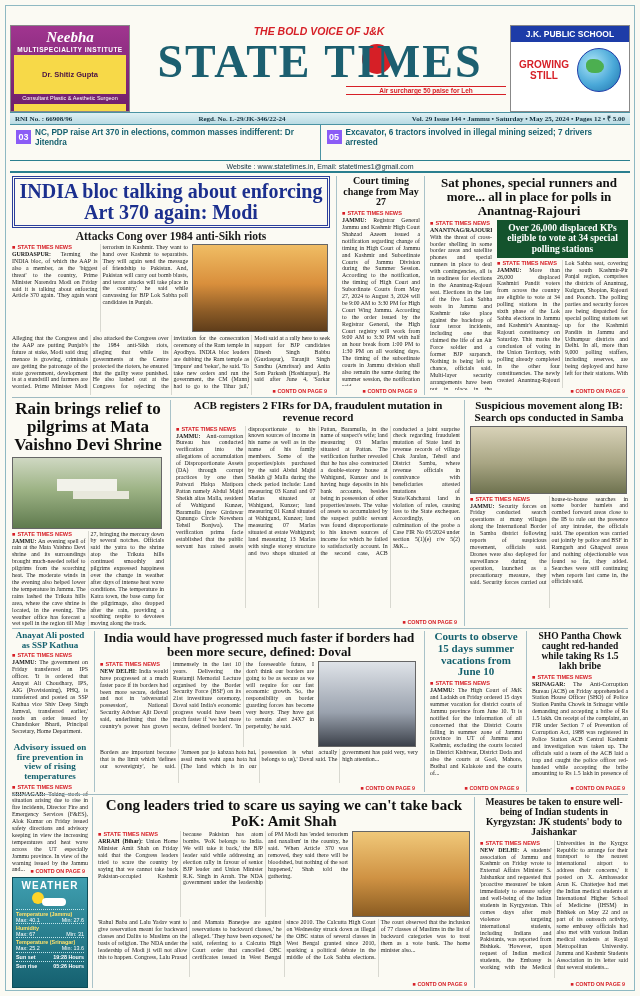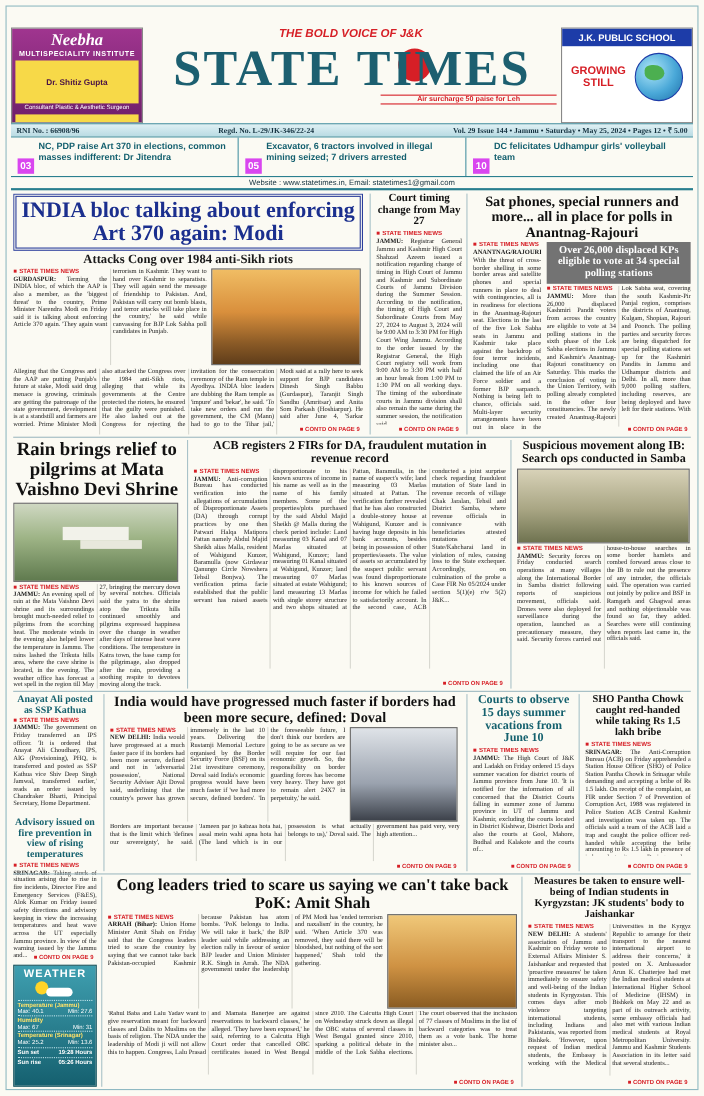--- a/index.html
+++ b/index.html
@@ -23,21 +23,21 @@
 .mh-center{position:absolute;left:134px;top:25px;width:372px;height:87px}
 .tagline{text-align:center;color:#d61f26;font:italic bold 10.5px "Liberation Sans",sans-serif;padding-right:2px}
 .title{position:relative;text-align:center;font:bold 46px "Liberation Serif",serif;color:#1c5f70;letter-spacing:2px;line-height:1.0;margin-top:2px}
 .title .sun{position:absolute;left:228px;top:5px;width:30px;height:30px;border-radius:50%;background:#d61f26;z-index:0}
 .title span{position:relative;z-index:1}
 .surcharge{width:160px;margin-left:auto;text-align:center;color:#d61f26;font:bold 6.5px "Liberation Sans",sans-serif;border-top:1px solid #d61f26;border-bottom:1px solid #d61f26;margin-top:1px}
 .rni{position:absolute;left:10px;top:112px;width:620px;height:13px;background:linear-gradient(180deg,#dff0f4,#b9dbe3);border-top:1px solid #4a93a3;border-bottom:1px solid #4a93a3;display:flex;justify-content:space-between;align-items:center;padding:0 5px;font:bold 7px "Liberation Serif",serif;color:#12303e}
 .briefs{position:absolute;left:10px;top:125px;width:620px;height:35px;display:flex}
 .brief{flex:1;display:flex;align-items:flex-start;gap:4px;padding:3px 6px;overflow:hidden}
 .brief+.brief{border-left:1px solid #4a93a3}
-.badge{background:#d946ef;color:#fff;font:bold 9px "Liberation Sans",sans-serif;min-width:15px;height:14px;display:flex;align-items:center;justify-content:center;margin-top:16px}
+.badge{background:#8b5cf6;color:#fff;font:bold 9px "Liberation Sans",sans-serif;min-width:15px;height:14px;display:flex;align-items:center;justify-content:center;margin-top:2px}
 .btxt{font:bold 8.2px "Liberation Sans",sans-serif;color:#135f6e;line-height:1.18}
 .webline{position:absolute;left:10px;top:160px;width:620px;height:13px;border-top:1px solid #2a7f8f;border-bottom:2.5px solid #2a7f8f;text-align:center;font:7px "Liberation Sans",sans-serif;color:#12303e;padding-top:2px}
 
 .story{position:absolute;overflow:hidden}
 .vl{border-left:1px solid #a9c2c8;padding-left:5px}
 .hl{font-weight:bold;text-align:center;line-height:1.07;color:#111;margin-bottom:2px}
 .hl-teal{color:#15616e}
 .hlbox{border:3px double #2b3e9b;padding:2px 4px;text-align:center;font:bold 20px "Liberation Serif",serif;color:#1b2f8e;line-height:1.05}
 .subhead{font:bold 11.5px "Liberation Serif",serif;text-align:center;margin-top:2px}
 .bt{font-size:5.9px;line-height:1.17;text-align:justify;overflow:hidden}
@@ -47,21 +47,21 @@
 .kick{display:block;font:bold 5.6px "Liberation Sans",sans-serif;color:#d61f26;text-align:left;margin-bottom:1px}
 .bullet{margin-right:2px}
 .contd{position:absolute;right:3px;bottom:1px;font:bold 5.4px "Liberation Sans",sans-serif;color:#d61f26;background:#fbfaf3;padding-left:4px}
 .photo{border:1px solid #666;overflow:hidden}
 .ph-modi{background:linear-gradient(180deg,#f0bd64 0%,#d98f3c 45%,#8a5a26 78%,#5f3d1a 100%)}
 .ph-vaishno{background:linear-gradient(180deg,#cfd8c2,#9db385 45%,#5f7a4e);position:relative}
 .ph-vaishno:after{content:"";position:absolute;left:30%;top:30%;width:40%;height:18%;background:#f2f2ea;box-shadow:14px 10px 0 -2px #e8e8dc}
 .ph-samba{background:linear-gradient(180deg,#d8d2b8,#a8a583 55%,#6f7350)}
 .ph-doval{background:linear-gradient(180deg,#dfe3e8,#9aa2ae 60%,#3c414a)}
 .ph-shah{background:linear-gradient(180deg,#f0c879,#cf9243 55%,#8a5c22)}
-.tealbox{background:#737373;color:#fff;font:bold 9.5px "Liberation Serif",serif;text-align:center;line-height:1.12;padding:3px 2px;margin-bottom:2px}
+.tealbox{background:#14532d;color:#fff;font:bold 9.5px "Liberation Serif",serif;text-align:center;line-height:1.12;padding:3px 2px;margin-bottom:2px}
 .hr{position:absolute;left:12px;width:616px;border-top:1px solid #9fbac1}
 
 .weather{position:absolute;left:12px;top:877px;width:76px;height:111px;background:linear-gradient(180deg,#3f9fb0,#15606f);border:1px solid #0e4f5a;color:#fff;padding:2px 3px;overflow:hidden}
 .w-title{font:bold 10px "Liberation Sans",sans-serif;text-align:center;letter-spacing:1px}
 .w-icon{height:16px;position:relative;margin:1px 0}
 .w-sun{position:absolute;left:16px;top:0;width:12px;height:12px;border-radius:50%;background:#ffd428}
 .w-cloud{position:absolute;left:26px;top:6px;width:24px;height:8px;border-radius:5px;background:#fff}
 .w-row{border-top:1px dotted #bfe3ea;padding-top:1px}
 .w-label{font:bold 5.4px "Liberation Sans",sans-serif;color:#ffe26a}
 .w-vals{display:flex;justify-content:space-between;font:5.4px "Liberation Sans",sans-serif}
@@ -108,24 +108,20 @@
 
 <div class="briefs">
   <div class="brief">
     <span class="badge">03</span>
     <span class="btxt">NC, PDP raise Art 370 in elections, common masses indifferent: Dr Jitendra</span>
   </div>
   <div class="brief">
     <span class="badge">05</span>
     <span class="btxt">Excavator, 6 tractors involved in illegal mining seized; 7 drivers arrested</span>
   </div>
-  <div class="brief">
-    <span class="badge">10</span>
-    <span class="btxt">DC felicitates Udhampur girls' volleyball team</span>
-  </div>
 </div>
 
 <div class="webline">Website : www.statetimes.in, Email: statetimes1@gmail.com</div>
 
 <section class="story" style="left:12px;top:176px;width:318px;height:219px">
   <div class="hlbox">INDIA bloc talking about enforcing Art 370 again: Modi</div>
   <div class="subhead">Attacks Cong over 1984 anti-Sikh riots</div>
   <div style="display:flex;gap:4px;margin-top:2px">
     <div class="bt c2" style="width:176px;height:88px">
       <span class="kick"><span class="bullet">■</span><span>STATE TIMES NEWS</span></span>

